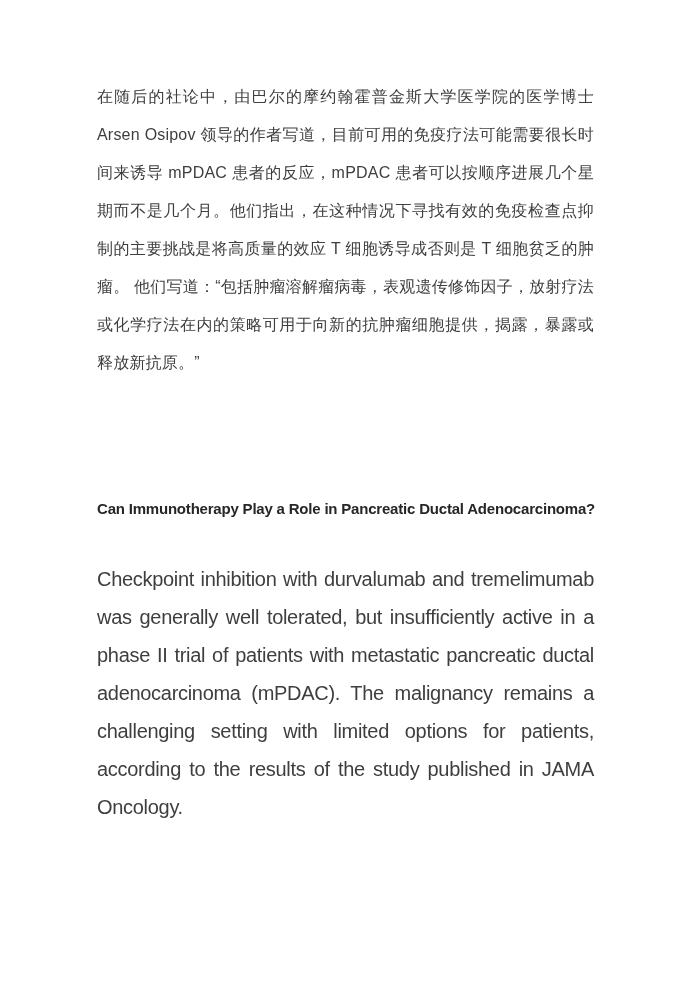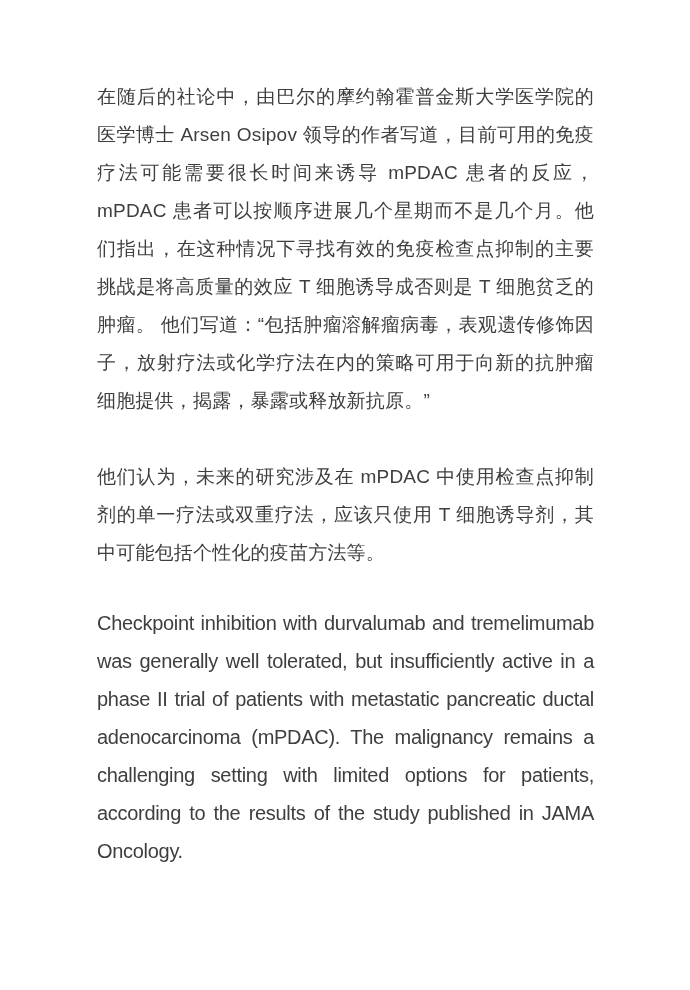--- a/index.html
+++ b/index.html
@@ -16,21 +16,21 @@
     }
     .content {
       box-sizing: border-box;
       width: 690px;
       padding: 78px 96px 0 97px;
     }
     
     .para-cn {
       margin: 0;
       font-family: "Liberation Sans", serif;
-      font-size: 19px;
+      font-size: 16px;
       line-height: 38px;
       color: #3e3e3e;
       text-align: justify;
       text-align-last: left;
       text-justify: inter-ideograph;
       letter-spacing: 0.2px;
     }
     .para-cn.second {
       margin-top: 38px;
     }
@@ -57,19 +57,19 @@
     }
   </style>
 </head>
 <body>
 
 <div class="page">
   <div class="content">
 
     <p class="para-cn first">在随后的社论中，由巴尔的摩约翰霍普金斯大学医学院的医学博士 Arsen Osipov 领导的作者写道，目前可用的免疫疗法可能需要很长时间来诱导 mPDAC 患者的反应，mPDAC 患者可以按顺序进展几个星期而不是几个月。他们指出，在这种情况下寻找有效的免疫检查点抑制的主要挑战是将高质量的效应 T 细胞诱导成否则是 T 细胞贫乏的肿瘤。 他们写道：“包括肿瘤溶解瘤病毒，表观遗传修饰因子，放射疗法或化学疗法在内的策略可用于向新的抗肿瘤细胞提供，揭露，暴露或释放新抗原。”</p>
 
-    <p class="para-cn second">他们认为，未来的研究涉及在 mPDAC 中使用检查点抑制剂的单一疗法或双重疗法，应该只使用 T 细胞诱导剂，其中可能包括个性化的疫苗方法等。</p>
 
+    <h2 class="section-heading">Can Immunotherapy Play a Role in Pancreatic Ductal Adenocarcinoma?</h2>
 
     <p class="para-en">Checkpoint inhibition with durvalumab and tremelimumab was generally well tolerated, but insufficiently active in a phase II trial of patients with metastatic pancreatic ductal adenocarcinoma (mPDAC). The malignancy remains a challenging setting with limited options for patients, according to the results of the study published in JAMA Oncology.</p>
 
   </div>
 </div>
 
 </body></html>

